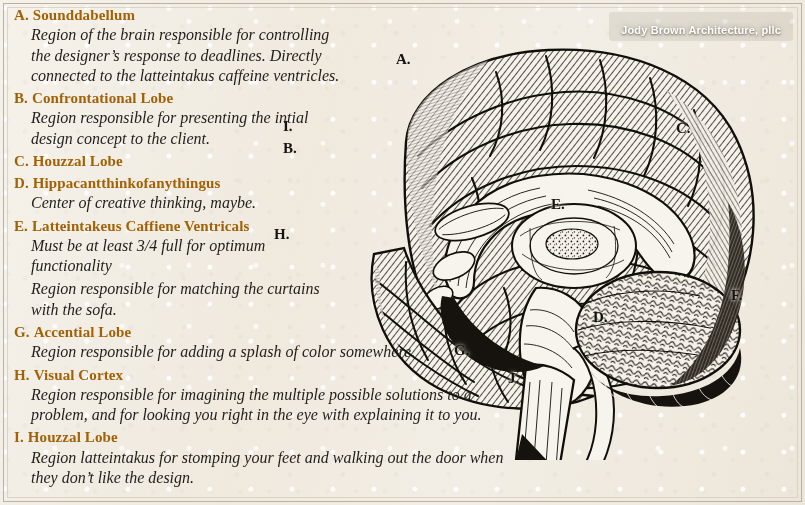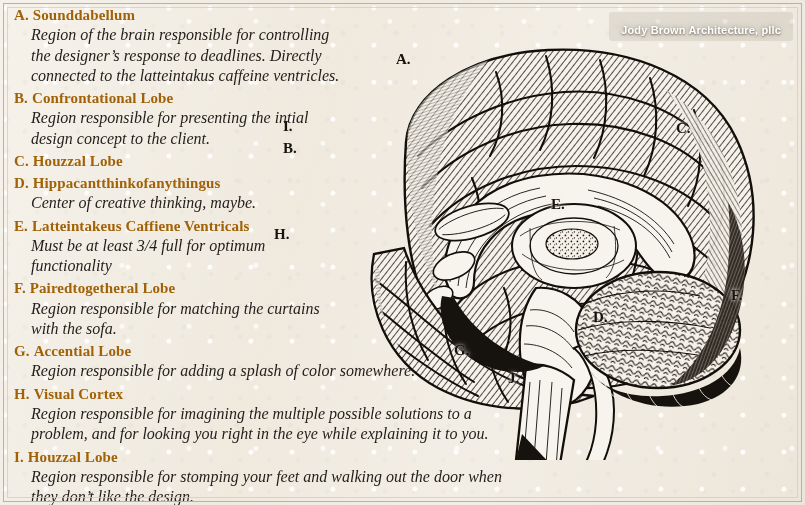--- a/index.html
+++ b/index.html
@@ -366,37 +366,36 @@
       <span class="entry-head"><span class="entry-letter">D.</span><span>Hippacantthinkofanythingus</span></span>
       <span class="entry-desc w-narrow">Center of creative thinking, maybe.</span>
     </div>
 
     <div class="entry">
       <span class="entry-head"><span class="entry-letter">E.</span><span>Latteintakeus Caffiene Ventricals</span></span>
       <span class="entry-desc w-mid">Must be at least 3/4 full for optimum functionality</span>
     </div>
 
     <div class="entry">
-      <span class="entry-head"><span class="entry-letter">F.</span><span>Pairedtogetheral Lobe</span></span>
       <span class="entry-desc w-mid">Region responsible for matching the curtains with the sofa.</span>
     </div>
 
     <div class="entry">
       <span class="entry-head"><span class="entry-letter">G.</span><span>Accential Lobe</span></span>
       <span class="entry-desc w-wide">Region responsible for adding a splash of color somewhere.</span>
     </div>
 
     <div class="entry">
       <span class="entry-head"><span class="entry-letter">H.</span><span>Visual Cortex</span></span>
-      <span class="entry-desc w-wide">Region responsible for imagining the multiple possible solutions to a problem, and for looking you right in the eye while explaining it to you.</span>
+      <span class="entry-desc w-wide">Region responsible for imagining the multiple possible solutions to a problem, and for looking you right in the eye with explaining it to you.</span>
     </div>
 
     <div class="entry">
       <span class="entry-head"><span class="entry-letter">I.</span><span>Houzzal Lobe</span></span>
-      <span class="entry-desc w-wide">Region responsible for stomping your feet and walking out the door when they don’t like the design.</span>
+      <span class="entry-desc w-wide">Region latteintakus for stomping your feet and walking out the door when they don’t like the design.</span>
     </div>
 
 
   </div>
 
   <div id="watermark">Jody Brown Architecture, pllc</div>
 
   <div id="frame-inner"></div>
   <div id="frame-outer"></div>
 

